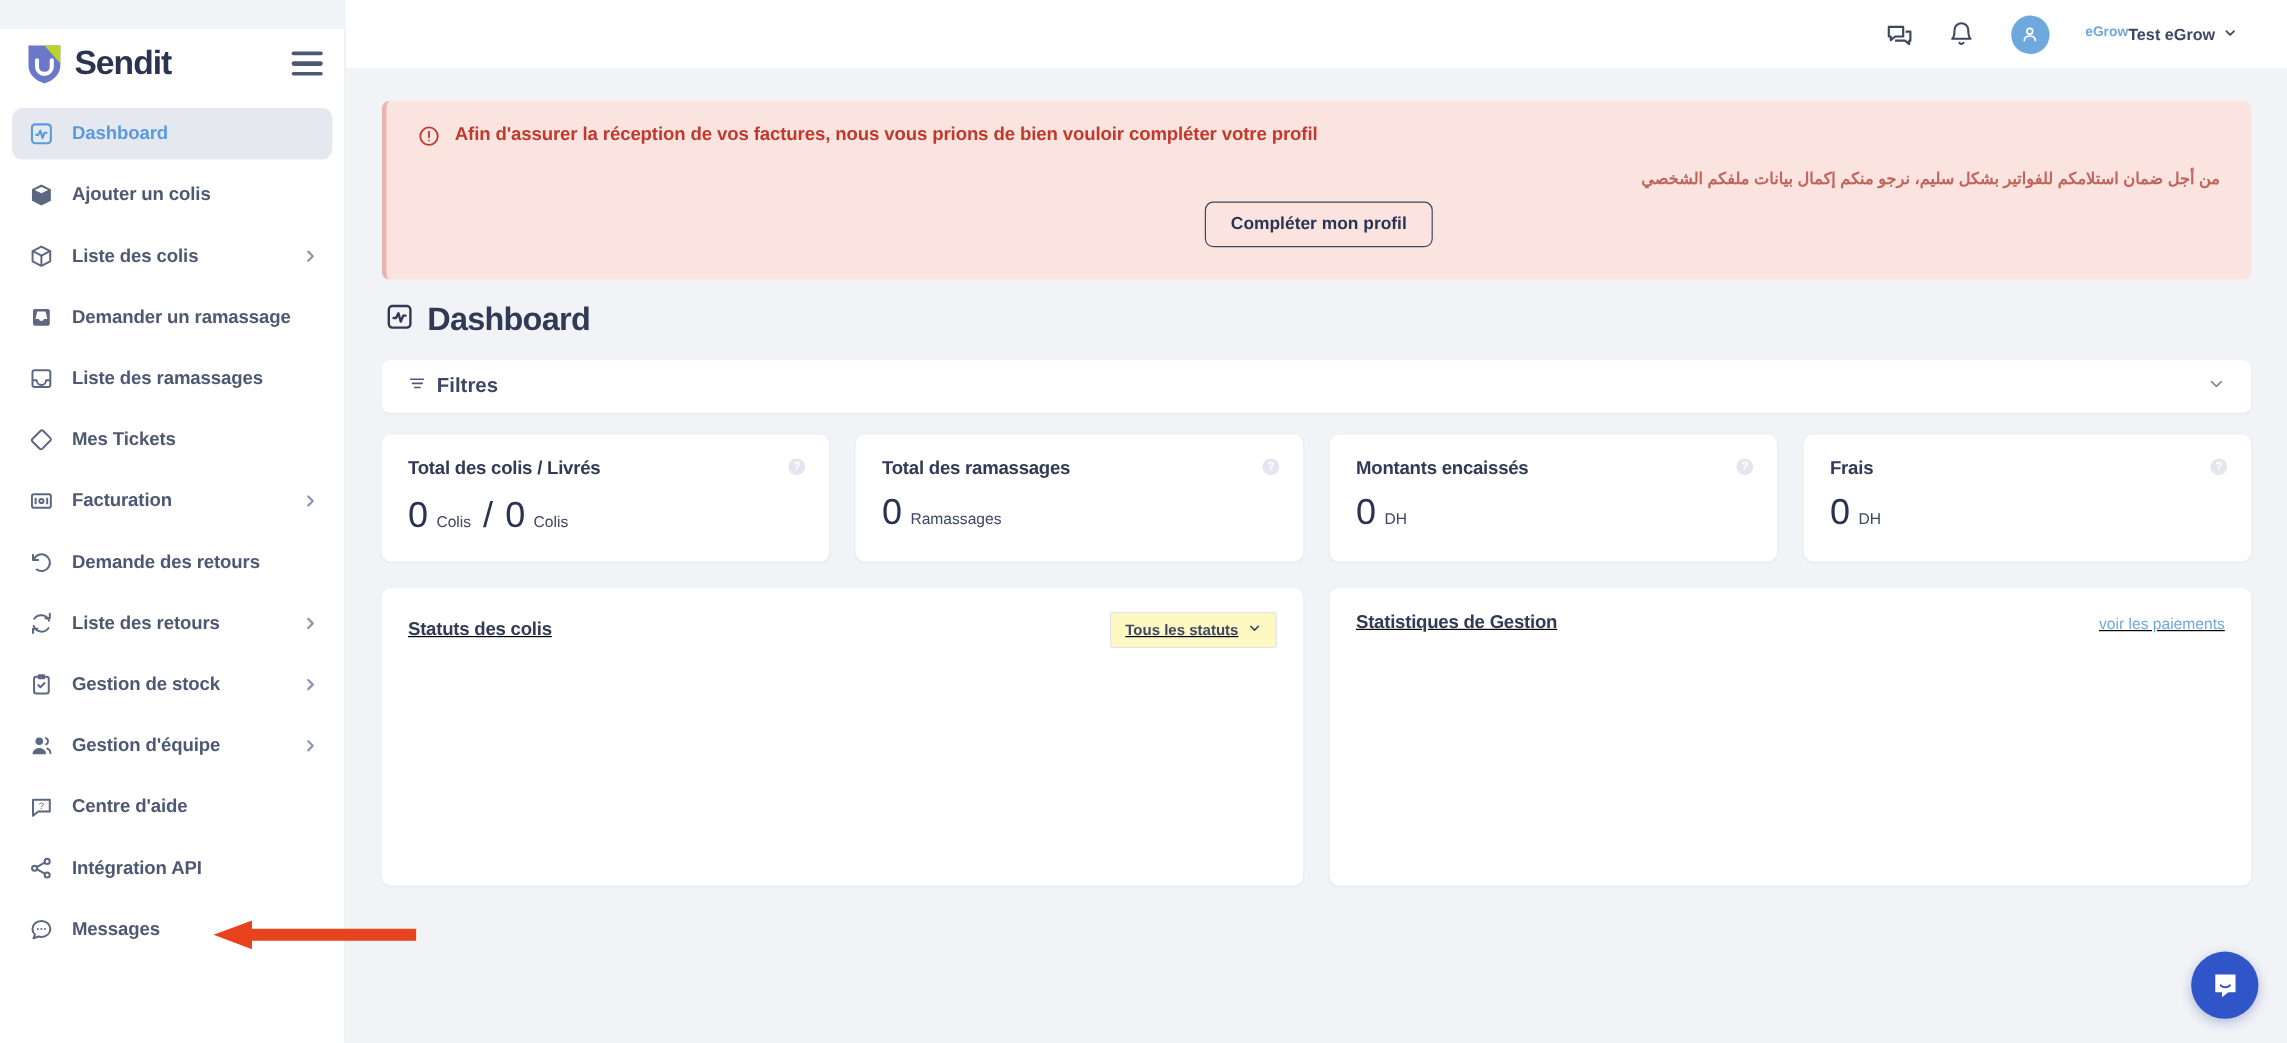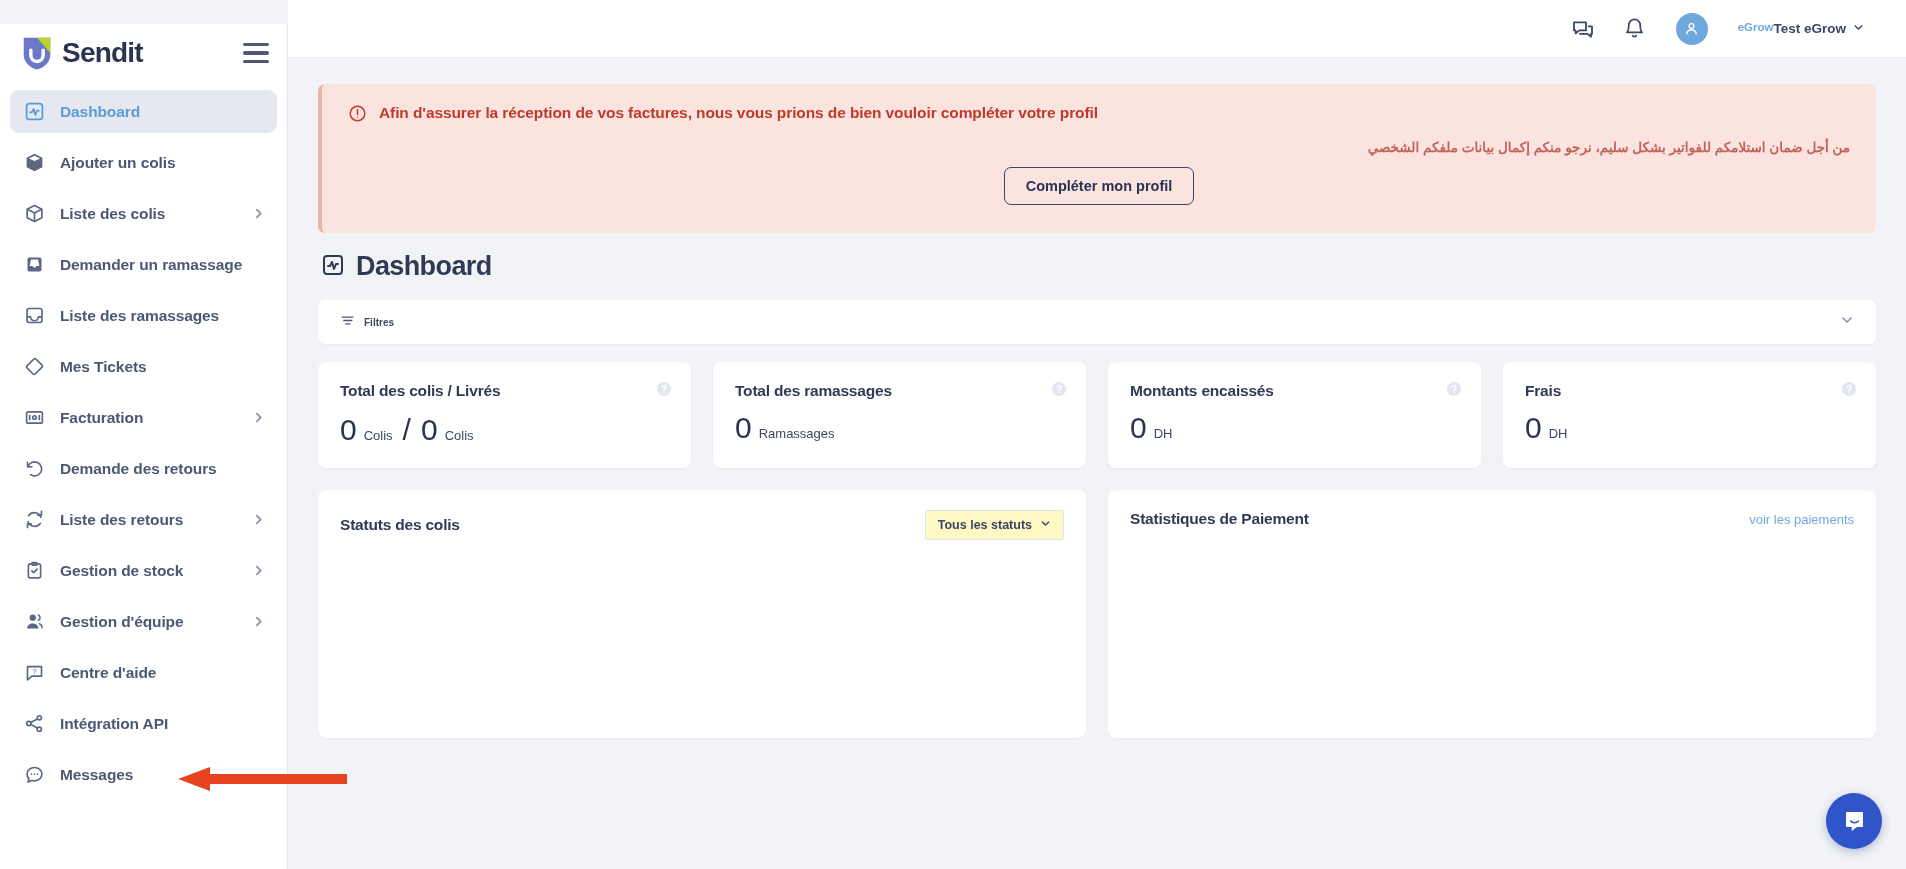--- a/index.html
+++ b/index.html
@@ -117,21 +117,21 @@
   
   .filters {
     background: #ffffff; border-radius: 7px;
     height: 44px; display: flex; align-items: center;
     padding: 0 22px 0 22px; justify-content: space-between;
     margin-bottom: 18px;
     box-shadow: 0 1px 2px rgba(40,50,80,0.04);
     cursor: pointer;
   }
   .filters-left { display: flex; align-items: center; gap: 9px; }
-  .filters-left .t { font-size: 10px; font-weight: bold; color: #3d4662; }
+  .filters-left .t { font-size: 17px; font-weight: bold; color: #3d4662; }
 
   
   .stats { display: flex; gap: 22px; margin-bottom: 22px; }
   .card {
     background: #ffffff; border-radius: 8px;
     flex: 1 1 0; height: 106px;
     padding: 20px 22px 0 22px; position: relative;
     box-shadow: 0 1px 2px rgba(40,50,80,0.05);
   }
   .card-title { font-size: 15.5px; font-weight: bold; color: #313a55; letter-spacing: -0.2px; }
@@ -148,20 +148,21 @@
   .card-val .unit { font-size: 13px; color: #3d4662; margin-left: 7px; }
   .card-val .sep { font-size: 30px; color: #2b3352; margin: 0 10px; }
 
   
   .panels { display: flex; gap: 22px; }
   .panel {
     background: #ffffff; border-radius: 8px;
     flex: 1 1 0; height: 248px;
     padding: 20px 22px 0 22px;
     box-shadow: 0 1px 2px rgba(40,50,80,0.05);
+    text-decoration: underline;
   }
   .panel-head { display: flex; align-items: center; justify-content: space-between; }
   .panel-title { font-size: 15.5px; font-weight: bold; color: #313a55; letter-spacing: -0.2px; }
   .select-btn {
     border: 1px solid #dfe3eb; background: #fef9c3; border-radius: 2px;
     padding: 7px 12px; font-size: 12.5px; font-weight: bold; color: #3d4662;
     display: flex; align-items: center; gap: 8px; cursor: pointer;
     font-family: "Liberation Sans", sans-serif;
   }
   .link-blue { color: #6fa8dd; font-size: 13px; cursor: pointer; margin-left: 24px; }
@@ -516,21 +517,21 @@
                 <svg width="11" height="11" viewBox="0 0 24 24" fill="none" stroke="#3d4662" stroke-width="3" stroke-linecap="round" stroke-linejoin="round">
                     <path d="M5 8.5l7 7 7-7"></path>
                   </svg>
               </span>
             </button>
           </div>
         </div>
 
         <div class="panel">
           <div class="panel-head">
-            <span class="panel-title">Statistiques de Paiement</span>
+            <span class="panel-title">Statistiques de Gestion</span>
             <span class="link-blue">voir les paiements</span>
           </div>
         </div>
 
       </div>
 
     </div>
   </div>
 
   <svg class="arrow-annot" viewBox="0 0 175 34">

